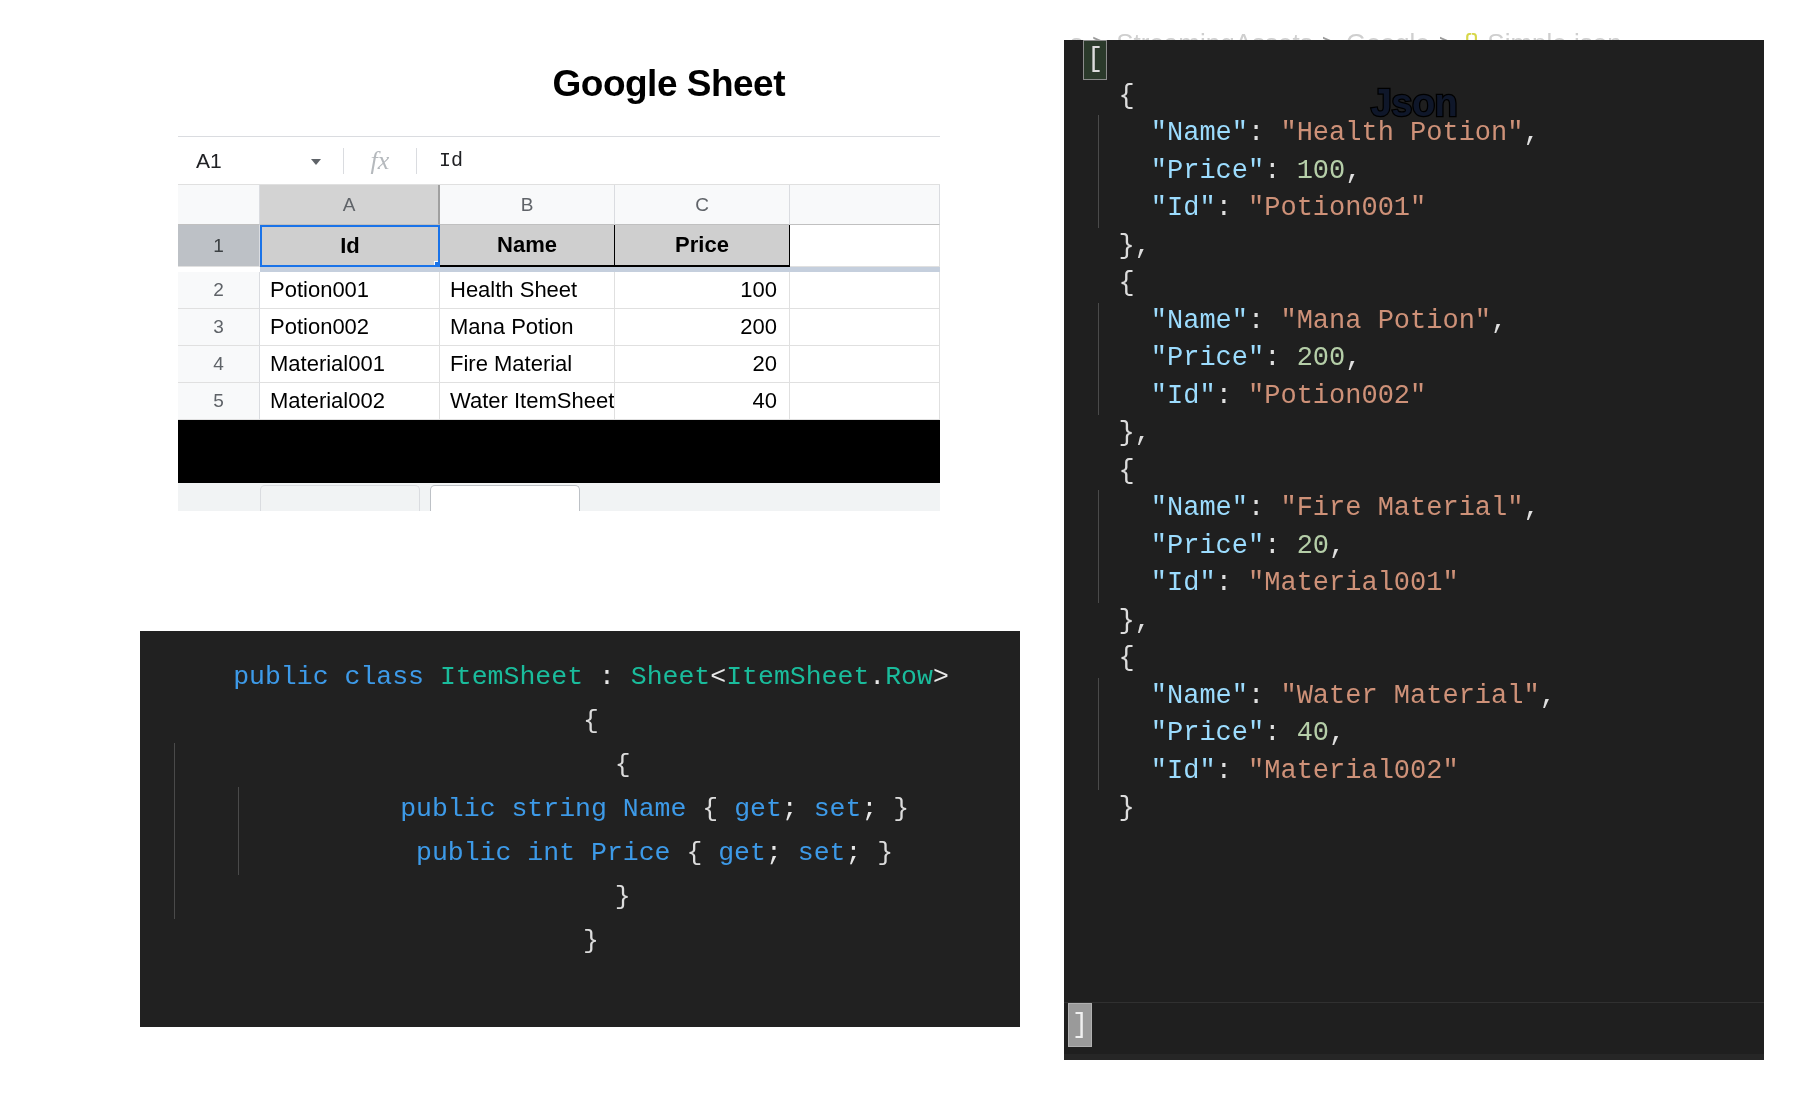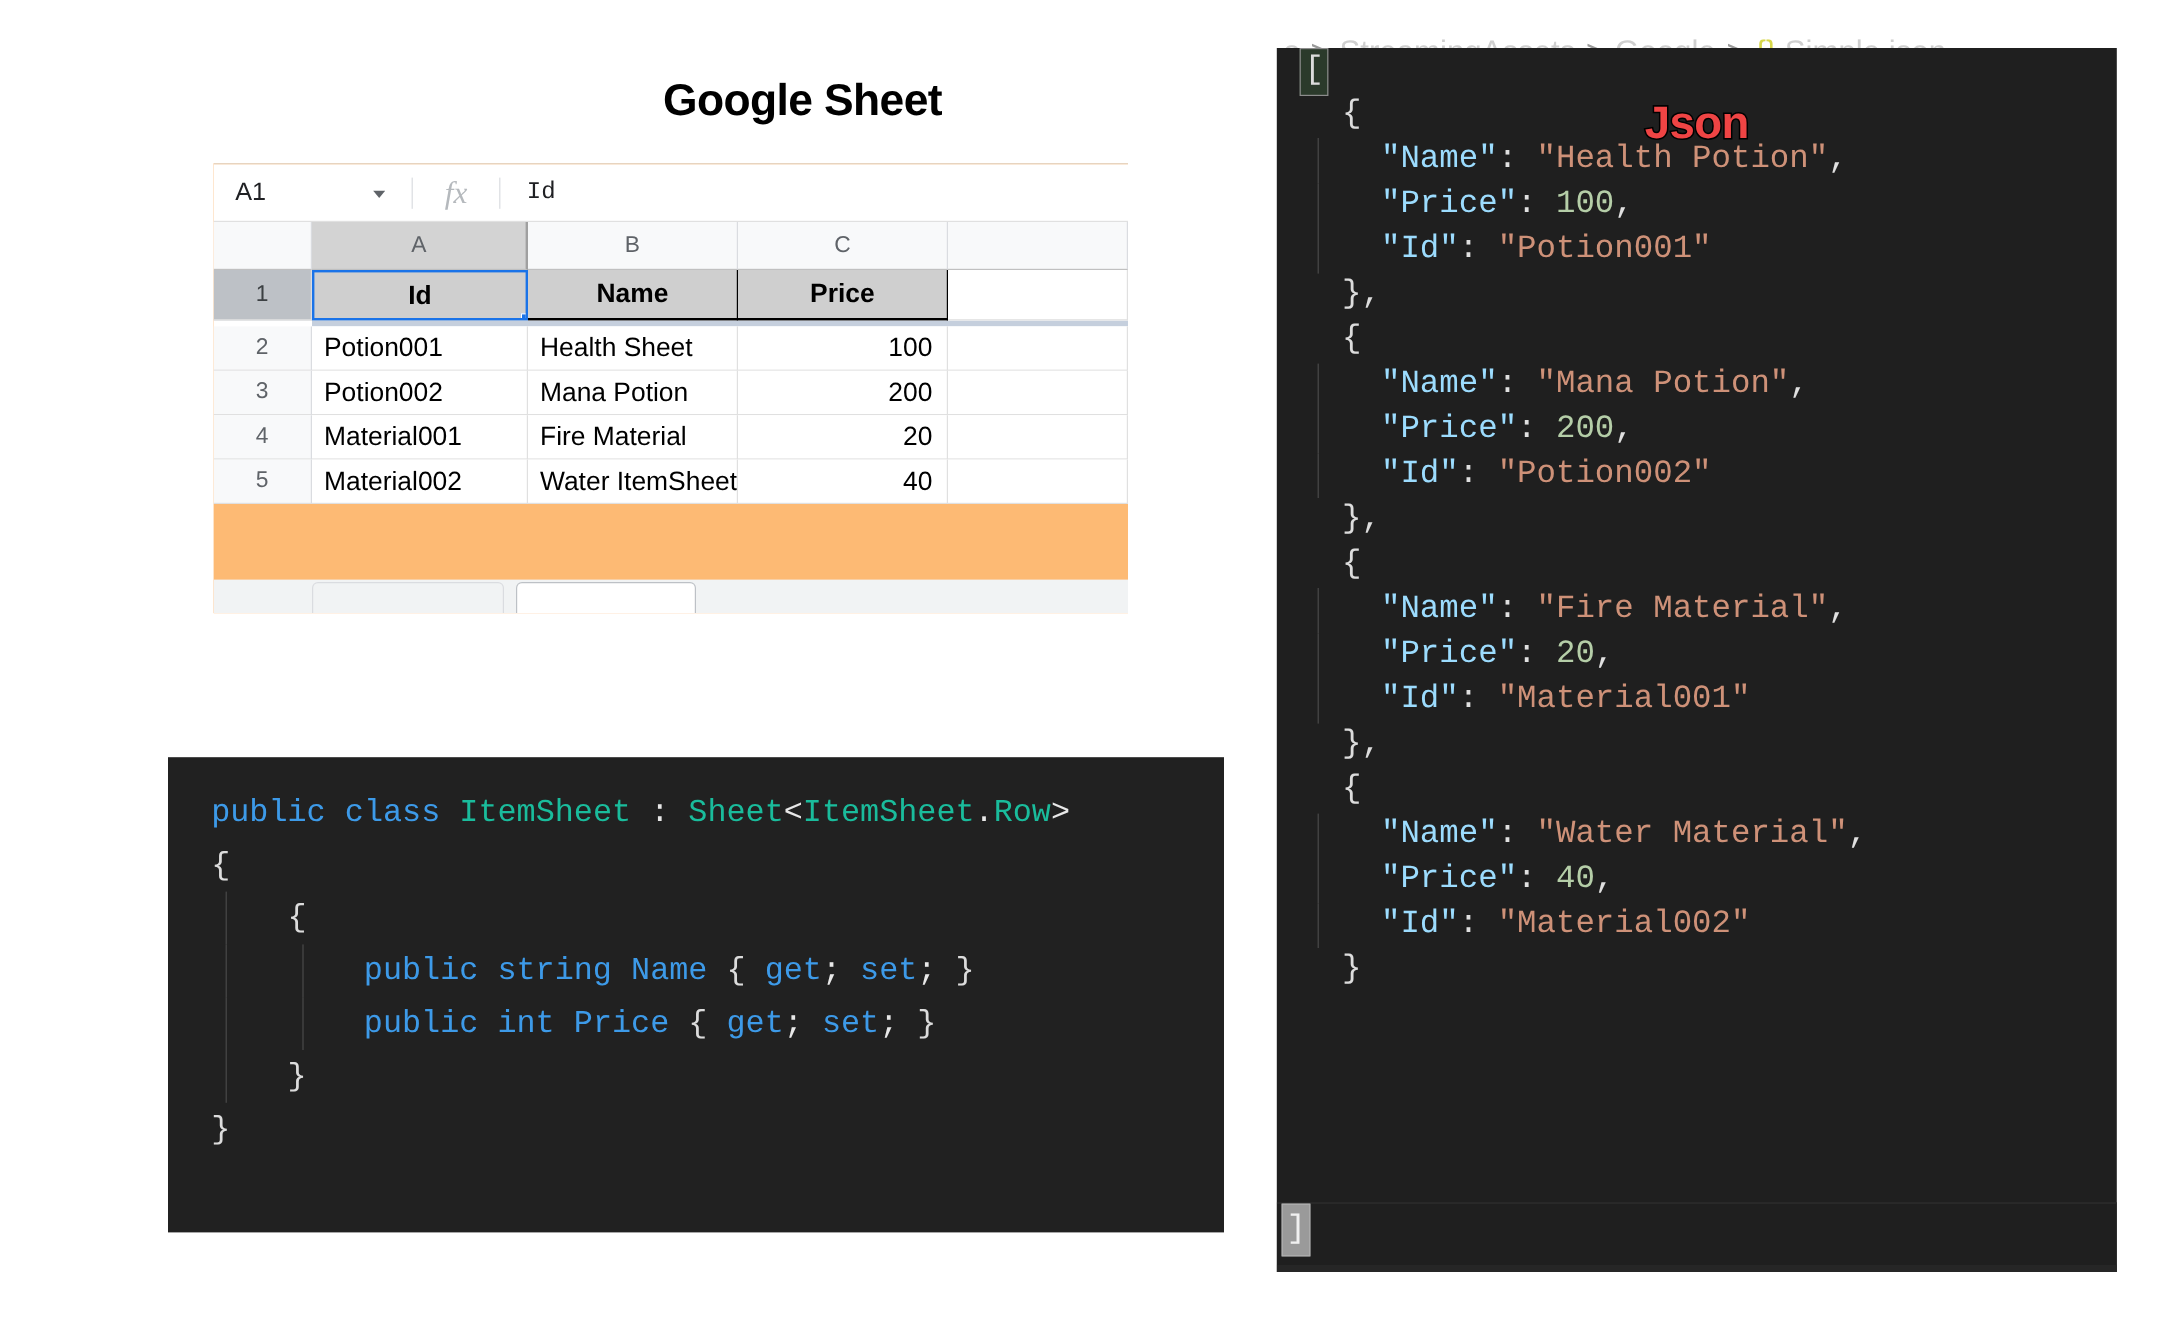--- a/index.html
+++ b/index.html
@@ -18,21 +18,21 @@
     color: #000;
     text-align: right;
     letter-spacing: -0.5px;
   }
   #sheet-title { position:absolute; left:175px; top:63px; width:610px; font-size:37px; }
   #code-title  { position:absolute; left:175px; top:468px; width:610px; font-size:37px; }
 
   
   #sheet-widget {
     position:absolute; left:178px; top:136px; width:762px; height:375px;
-    background:#fdba74; overflow:hidden;
+    background:#000000; overflow:hidden;
   }
   .gs-toolbar-line { height:1px; background:#dadce0; width:100%; }
   .gs-formulabar {
     height:48px; display:flex; align-items:center; background:#fff;
     border-bottom:1px solid #e0e0e0;
   }
   .gs-namebox {
     width:165px; height:100%; display:flex; align-items:center;
     padding-left:18px; font-size:21px; color:#202124; position:relative;
     font-family:"Liberation Sans", sans-serif;
@@ -115,21 +115,22 @@
     width:150px; height:26px; background:#fff;
     border:1px solid #bdc1c6; border-bottom:none; border-radius:5px 5px 0 0;
   }
 
   
   #code-block {
     position:absolute; left:140px; top:631px; width:880px; height:396px;
     background:#212121; overflow:hidden;
     font-family:"Liberation Mono", monospace;
     font-size:26.5px; line-height:44px;
-    padding:24px 0 0 14px;
+    padding:24px 0 0 0;
+    text-align:center;
   }
   .cline { white-space:pre; padding-left:22px; position:relative; height:44px; }
   .kw { color:#3d9ae8; }
   .cls { color:#1abc9c; }
   .punct { color:#e8e8e8; }
   .member { color:#3d9ae8; }
   .brace { color:#dcdcdc; }
   .indent-guide {
     position:absolute; top:0; width:1px; height:44px; background:#4a4a4a;
   }
@@ -143,21 +144,21 @@
     position:absolute; left:1064px; top:26px; width:700px; height:34px;
     color:#cfcfcf; font-size:26px; white-space:nowrap; overflow:hidden;
     font-family:"Liberation Sans", sans-serif;
     display:flex; align-items:center; padding-left:6px;
   }
   #json-breadcrumb .jb-sep { color:#9a9a9a; margin:0 9px; }
   #json-breadcrumb .jb-braces { color:#d7d74a; margin-right:7px; }
   #json-title {
     position:absolute; left:1064px; top:82px; width:700px;
     text-align:center; font-size:38px; font-weight:bold;
-    color:#ef4444; -webkit-text-stroke:2.5px #000; paint-order:stroke fill;
+    color:#0f172a; -webkit-text-stroke:2.5px #000; paint-order:stroke fill;
     font-family:"Liberation Sans", sans-serif; letter-spacing:-0.5px;
     z-index:5;
   }
   .jline {
     white-space:pre; font-family:"Liberation Mono", monospace;
     font-size:27px; line-height:37.5px; height:37.5px; padding-left:22px;
     position:relative;
   }
   .j-key { color:#9cdcfe; }
   .j-str { color:#ce9178; }

